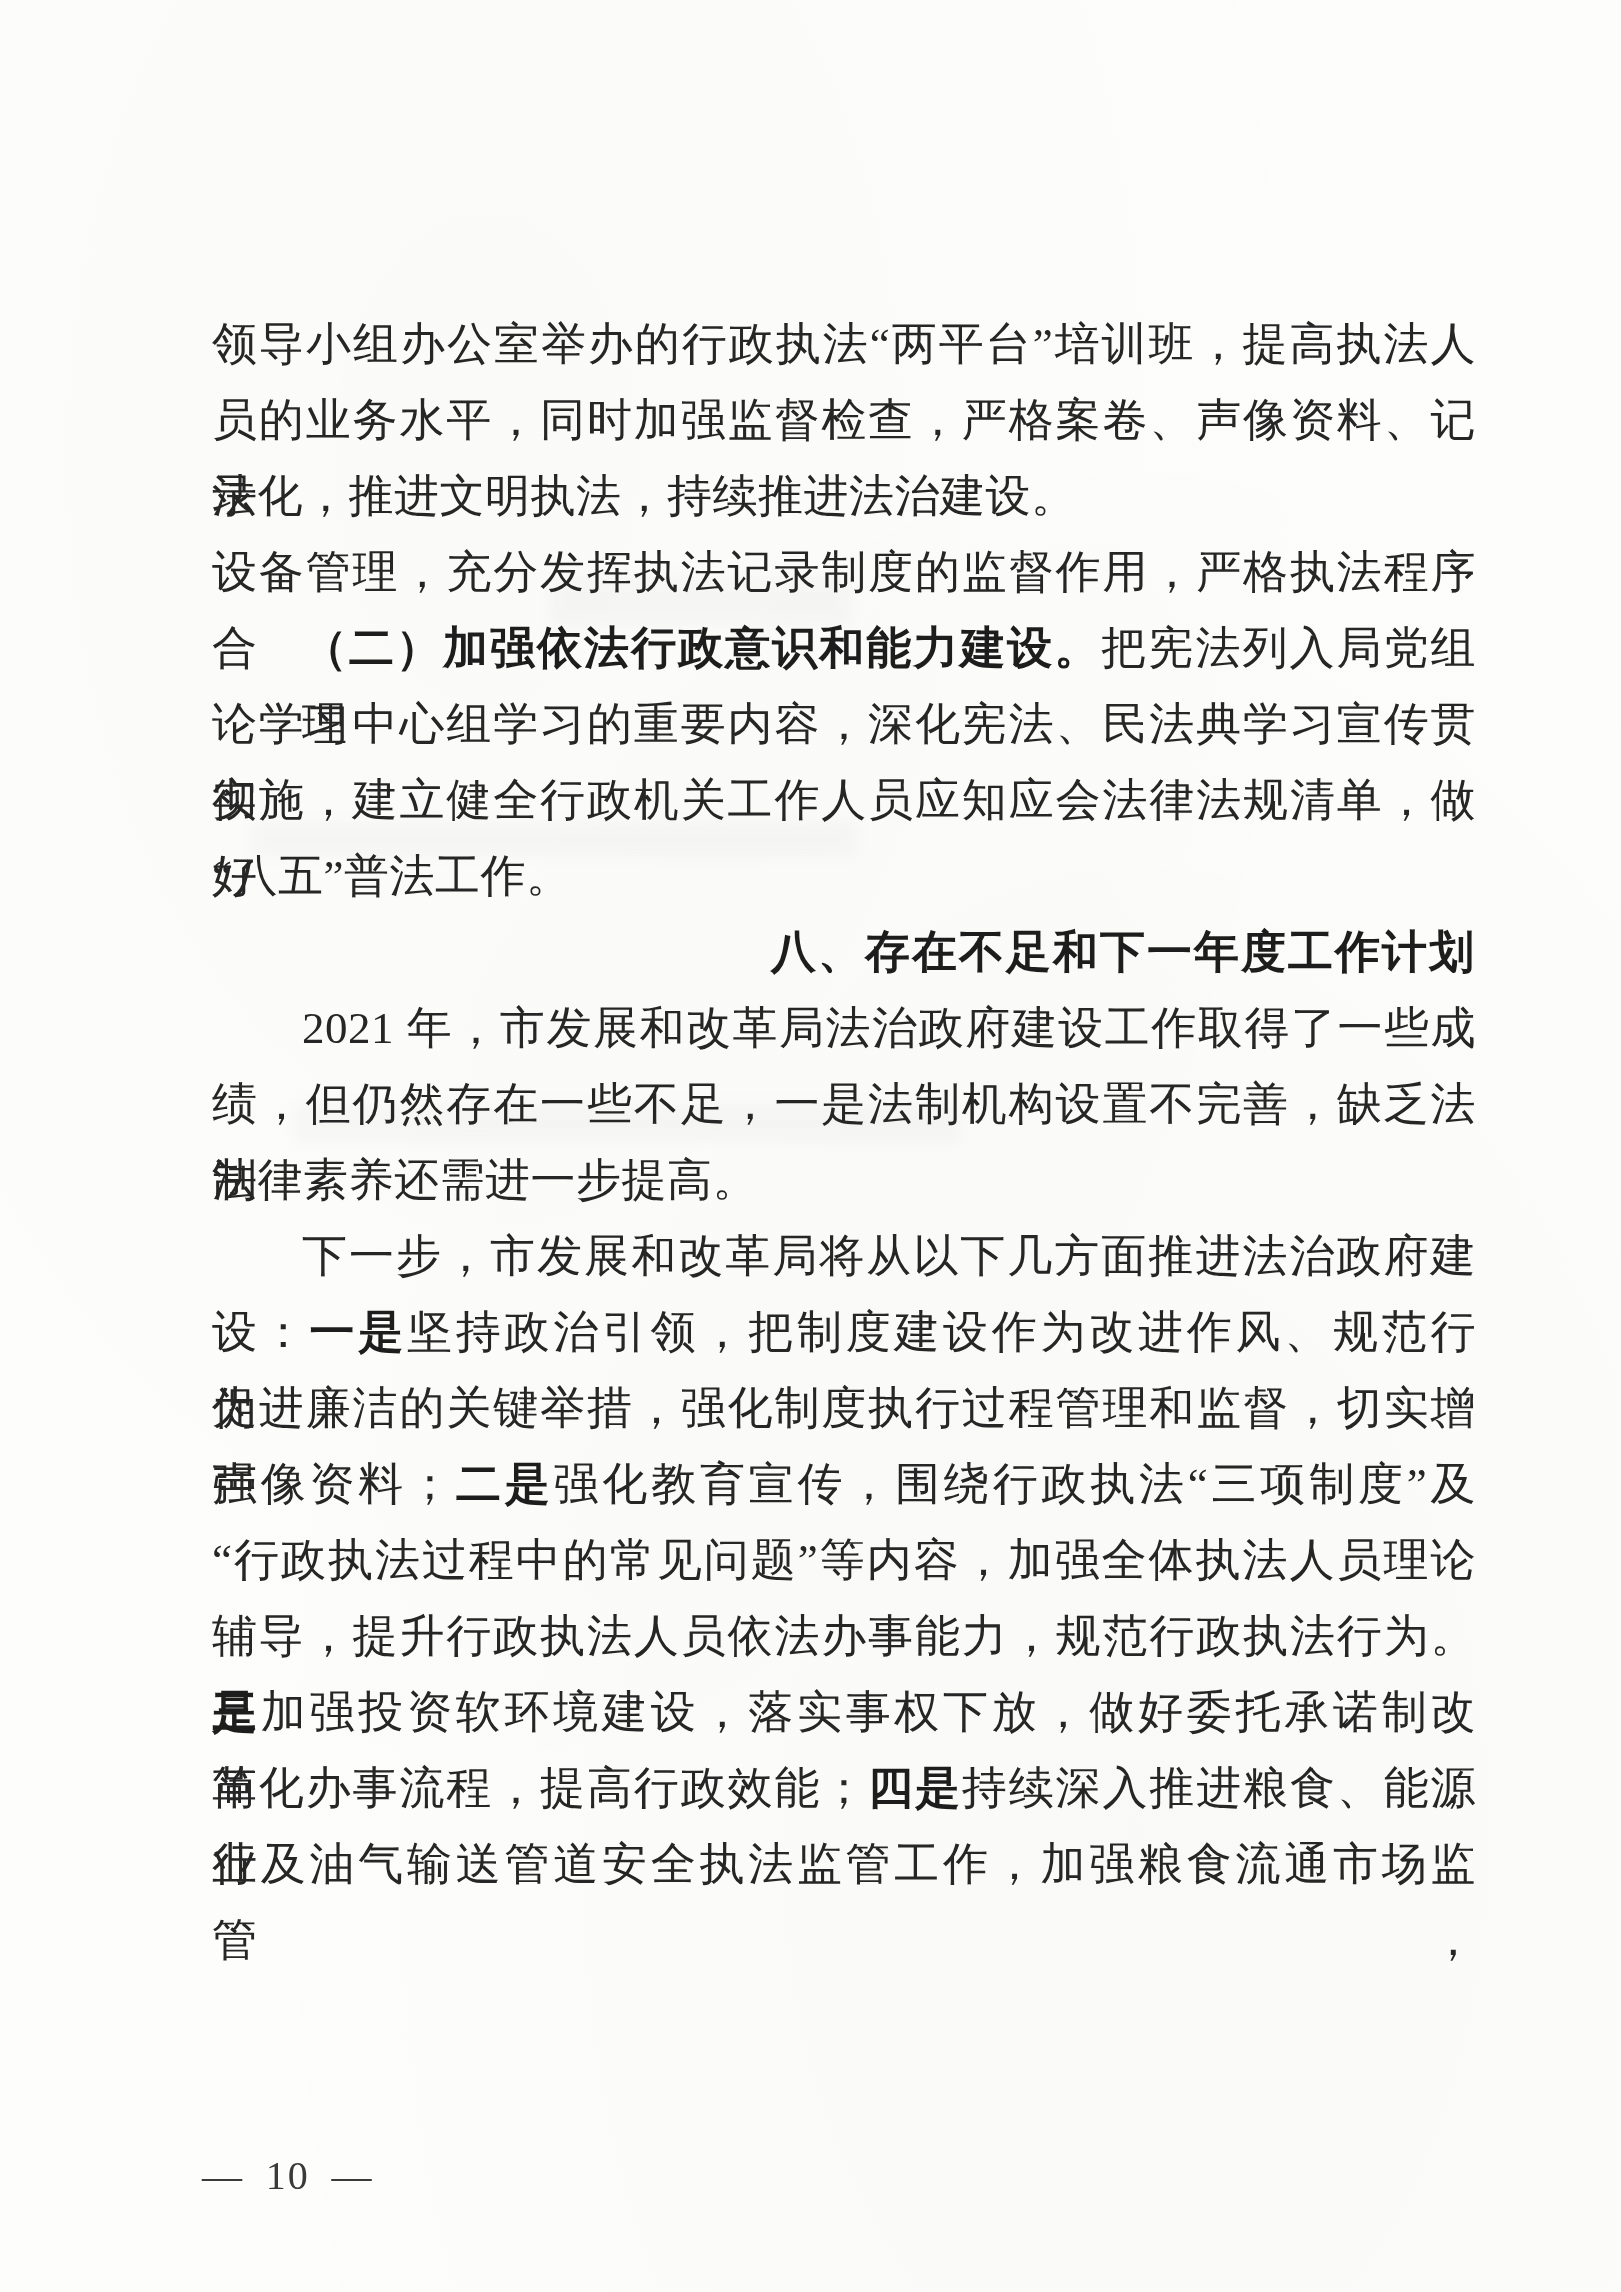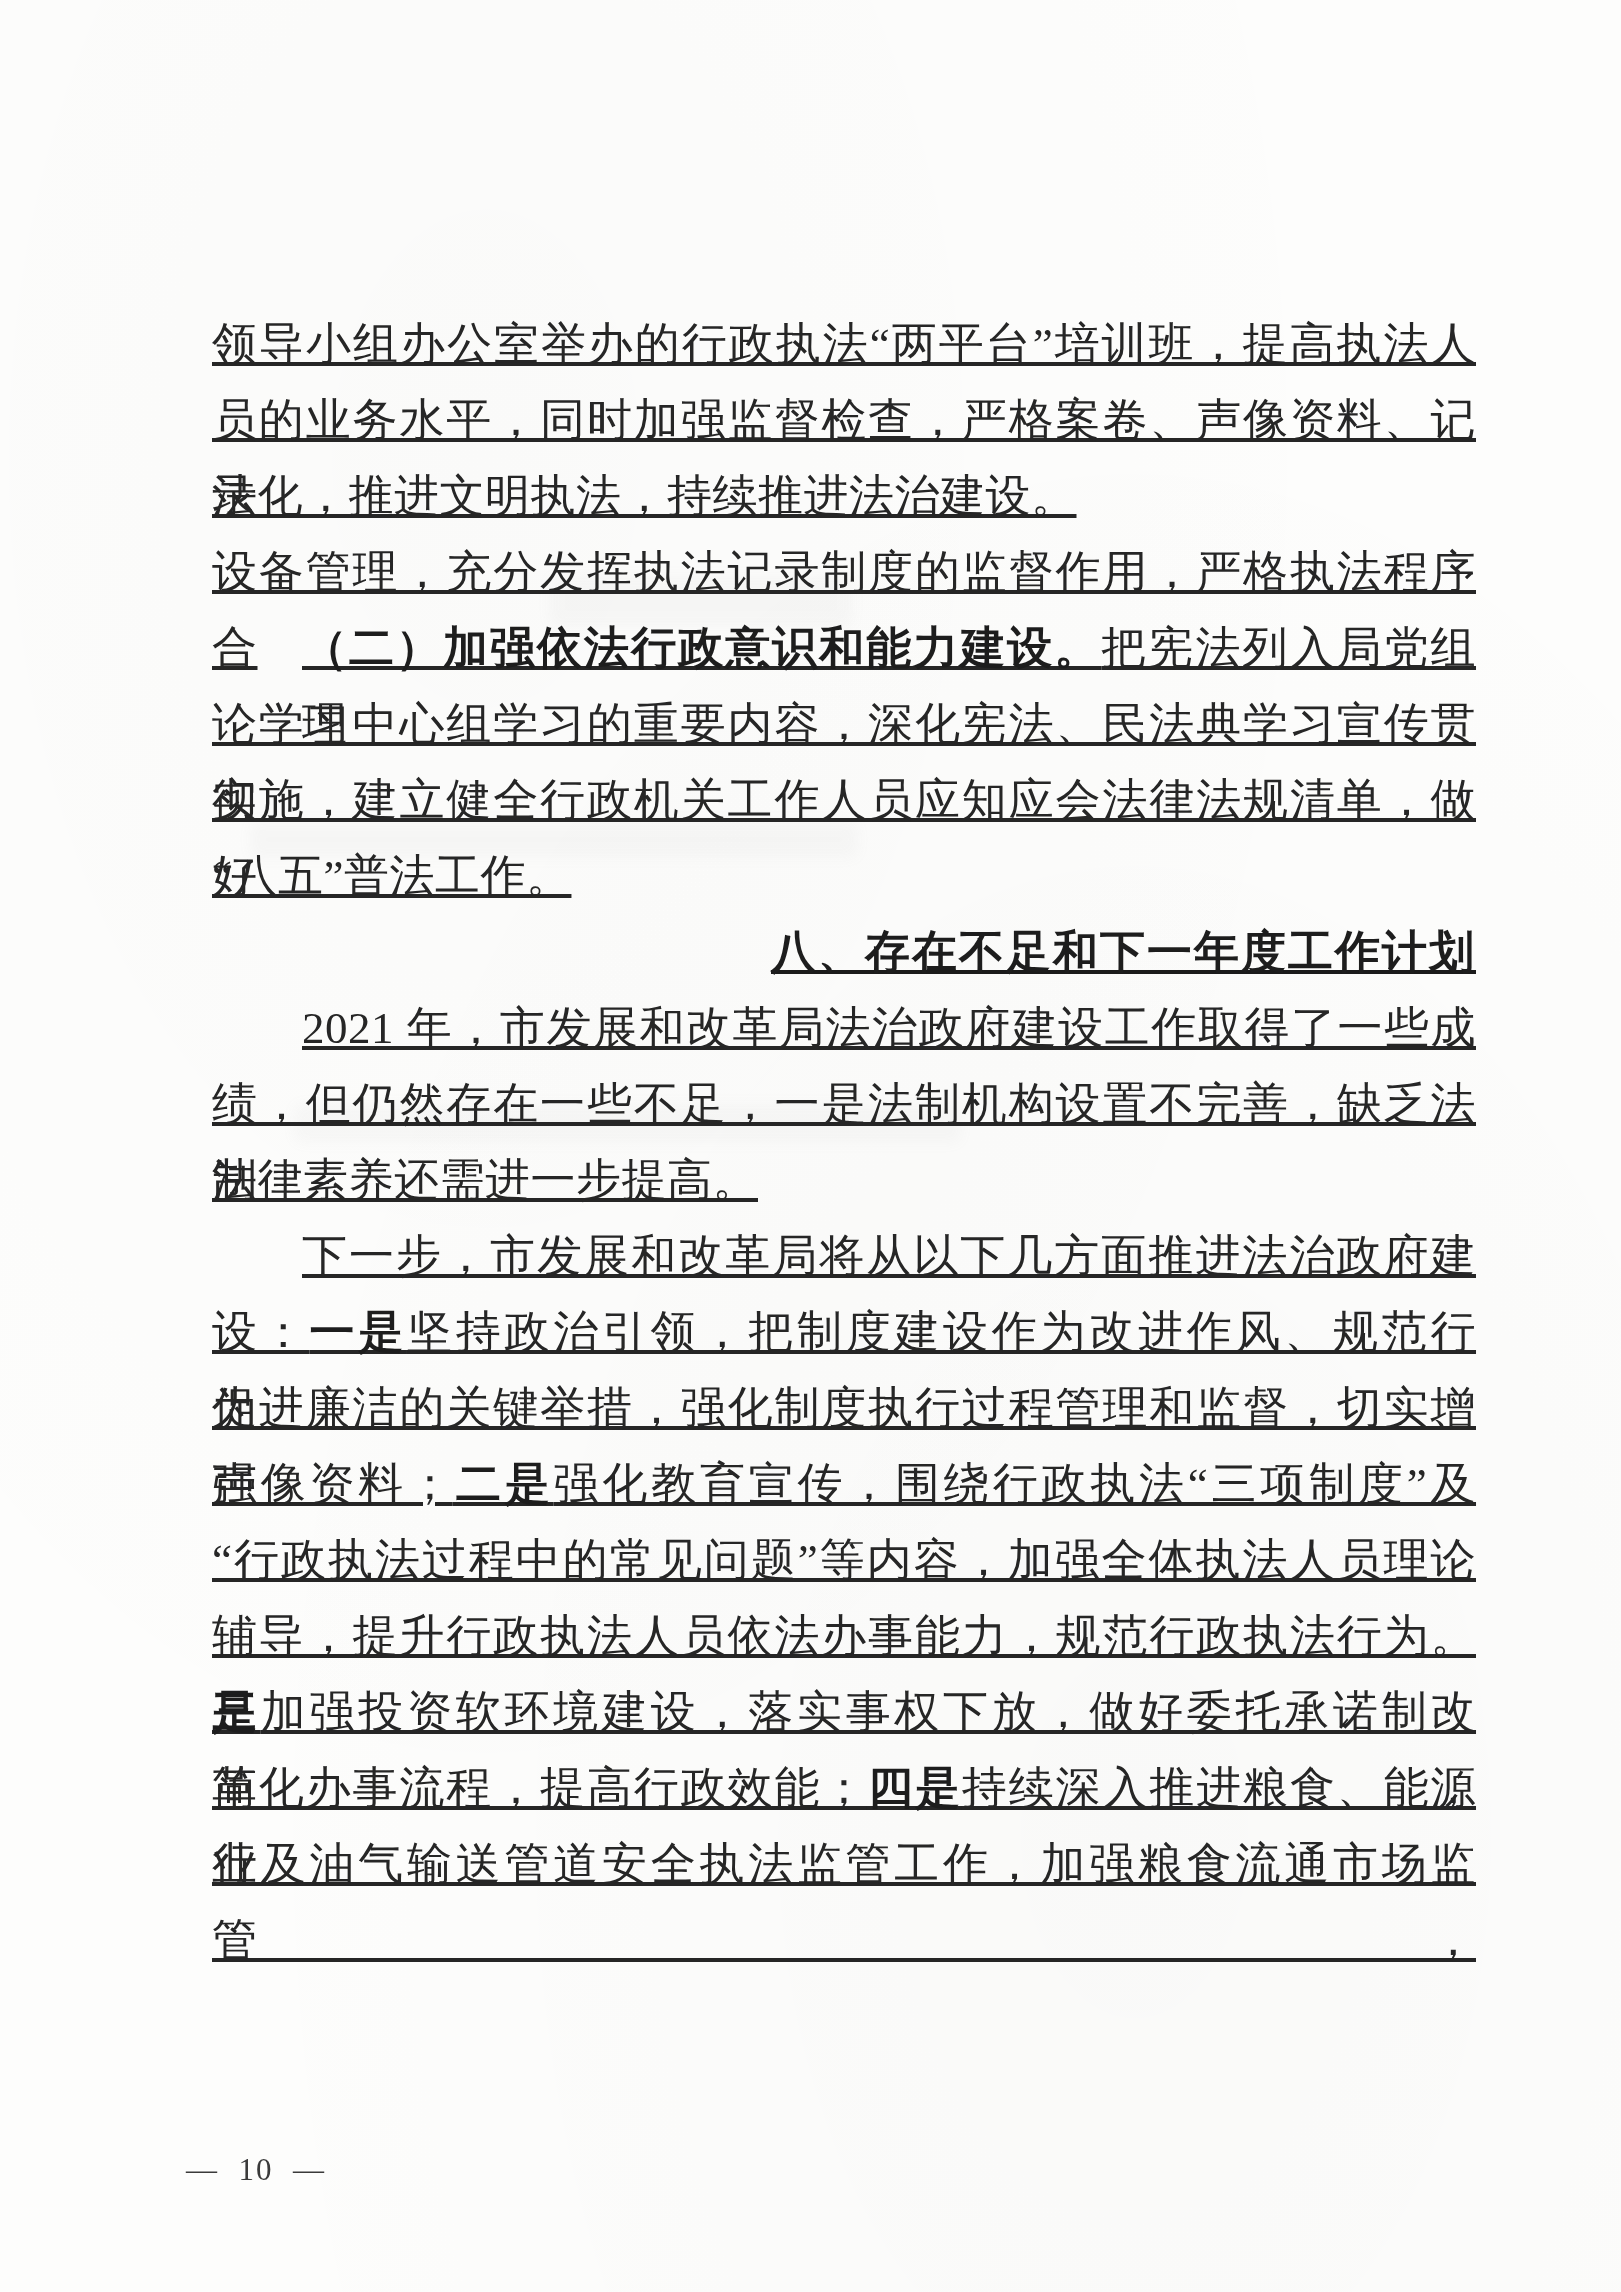--- a/index.html
+++ b/index.html
@@ -22,21 +22,20 @@
     position:absolute;
     left:212px;top:306px;width:1264px;
   }
   .para{margin:0;}
   .line{
     height:76px;line-height:76px;
     font-size:45px;
     white-space:nowrap;
     letter-spacing:0.5px;
     text-rendering:optimizeLegibility;
-    text-decoration:underline;
   }
   .line.j{
     white-space:normal;
     text-align:justify;
     text-align-last:justify;
     text-justify:inter-character;
   }
   .line.ind{padding-left:90px;}
   .seg{color:#262626;}
   .seg.bold{
@@ -46,22 +45,22 @@
   }
   .line.head{
     font-weight:700;
     font-family:"DejaVu Sans","Liberation Sans",sans-serif;
     letter-spacing:2px;
     color:#1b1b1b;
     text-align:right;
   }
   .footer{
     position:absolute;
-    left:186px;top:2152px;
-    font-size:31px;
+    left:202px;top:2152px;
+    font-size:40px;
     letter-spacing:2px;
     word-spacing:9.8px;
     color:#3a3a3a;
     font-family:"Liberation Serif","DejaVu Serif",serif;
   }
   
   .artifact{
     position:absolute;
     background:#9a9a9a;
     opacity:0.05;

